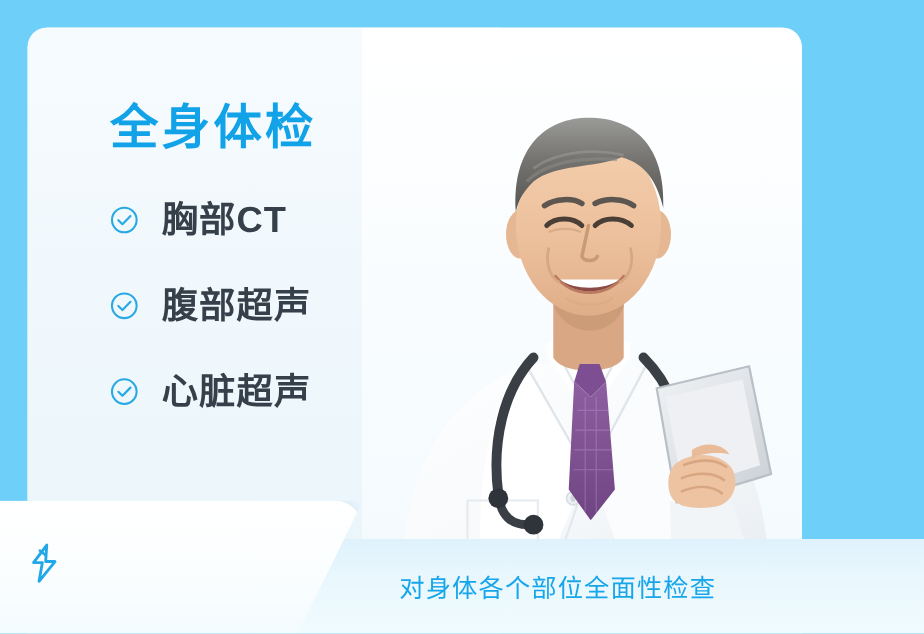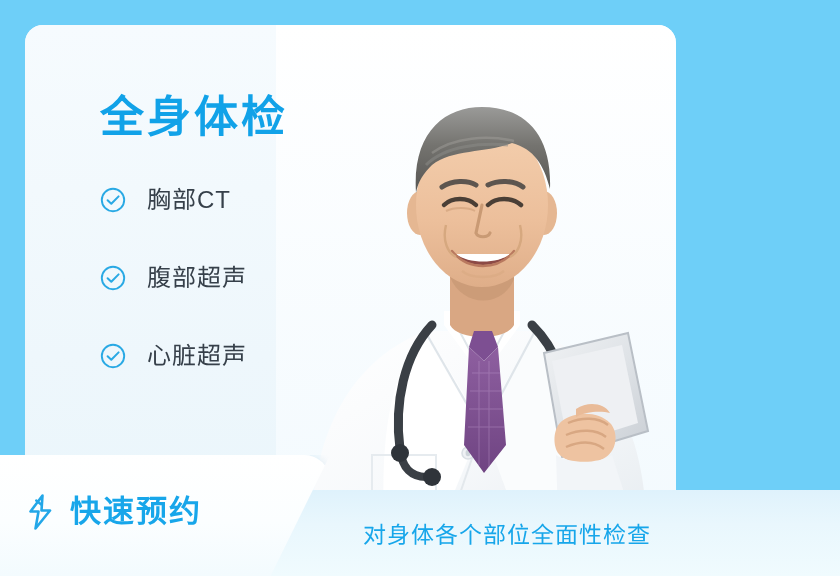--- a/index.html
+++ b/index.html
@@ -19,21 +19,21 @@
     height: 576px;
     background: #6ECFF8;
     overflow: hidden;
   }
 
   
   .main-panel {
     position: absolute;
     left: 25px;
     top: 25px;
-    width: 651px;
+    width: 704px;
     height: 551px;
     background: linear-gradient(160deg,#f4fafd 0%, #ffffff 45%, #fbfeff 100%);
     border-radius: 18px 18px 0 0;
     overflow: hidden;
   }
 
   
   .main-panel::before{
     content:"";
     position:absolute;
@@ -74,25 +74,25 @@
 
   .check-icon {
     flex: 0 0 auto;
     width: 26px;
     height: 26px;
     margin-right: 21px;
   }
   .check-icon svg { display:block; width:26px; height:26px; }
 
   .feature-label {
-    font-size: 24px;
+    font-size: 33px;
     line-height: 34px;
     color: #36404A;
     letter-spacing: 1px;
-    font-weight: 400;
+    font-weight: 700;
     white-space: nowrap;
   }
 
   
   .doctor-photo {
     position: absolute;
     right: 0px;
     top: 0px;
     width: 400px;
     height: 492px;
@@ -335,17 +335,16 @@
   </div>
 
   <div class="quickbook-panel">
     <div class="quickbook-inner">
       <span class="bolt-icon">
         <svg viewBox="0 0 32 38" xmlns="http://www.w3.org/2000/svg" aria-hidden="true">
           <path d="M18.5 2.5 L6.5 18.5 L14.5 18.5 L11.5 35.5 L26 17.5 L17.5 17.5 Z" fill="none" stroke="#22A7E8" stroke-width="2.6" stroke-linejoin="round" stroke-linecap="round"></path>
           <path d="M12.2 7.5 L17.2 11.5" fill="none" stroke="#22A7E8" stroke-width="2.4" stroke-linecap="round"></path>
         </svg>
       </span>
-      <span class="quickbook-label">快速预约</span>
     </div>
   </div>
 
 </div>
 
 </body></html>

